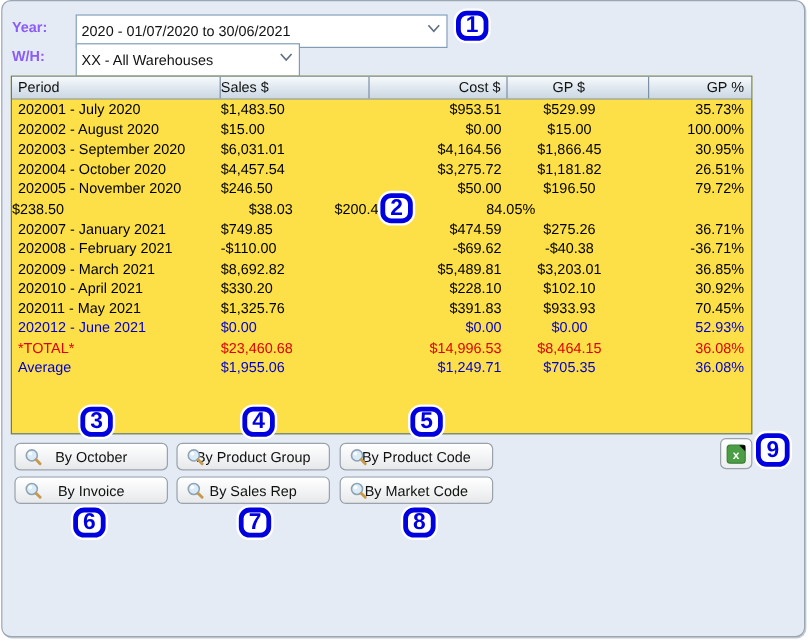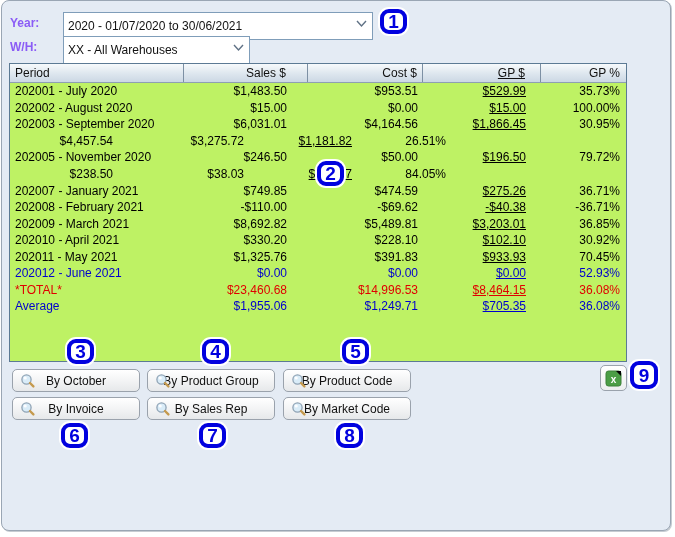--- a/index.html
+++ b/index.html
@@ -15,30 +15,30 @@
   .lbl-year { left:8px; top:15px; }
   .lbl-wh   { left:8px; top:39px; }
   .select { position:absolute; height:28px; background:#ffffff; border:1px solid #7f9db9;
     display:flex; align-items:center; font-size:12px; color:#111; padding:0 18px 0 4px; }
   .select-year { left:61px; top:11px; width:310px; }
   .select-wh   { left:61px; top:35px; width:187px; }
   .chev { position:absolute; right:5px; top:7px; width:11px; height:8px; }
 
   
   .grid { position:absolute; left:7px; top:62px; width:618px; height:299px;
-    background:#bef264; border:1px solid #5c7astray; border:1px solid #5c7a94; }
+    background:#fde047; border:1px solid #5c7astray; border:1px solid #5c7a94; }
   .ghead { display:flex; height:19px;
     background:linear-gradient(#f7fafc,#dde6ee 55%,#ccd8e4);
     border-bottom:1px solid #8ea0b2; font-size:12px; color:#111; }
   .ghead .hc { line-height:18px; border-right:1px solid #7d90a4; }
   .ghead .hc:last-child { border-right:none; }
   .col-period { width:174px; padding-left:5px; text-align:left; }
-  .col-num1 { width:124px; padding-right:21px; text-align:right; }
+  .col-num1 { width:124px; padding-right:5px; text-align:left; }
   .col-num2 { width:115px; padding-right:5px; text-align:right; }
-  .col-num3 { width:118px; padding-right:15px; text-align:right;text-decoration:underline; }
+  .col-num3 { width:118px; padding-right:15px; text-align:center; }
   .col-num4 { width:84px;  padding-right:5px; text-align:right; }
   .gbody { position:relative; }
   .tr { display:flex; height:16.55px; font-size:12px; color:#000; align-items:center; }
   .tr .td { line-height:16px; white-space:nowrap; overflow:hidden; }
   .tr.highlight-blue { color:#0000cd; }
   .tr.total-red { color:#e00000; }
 
   
   .callout { position:absolute; width:27px; height:25px; background:#ffffff;
     border:4px solid #0101df; border-radius:9px; box-shadow:0 0 0 2px #ffffff;
@@ -116,20 +116,21 @@
 
         <div class="tr">
           <div class="td col-period">202003 - September 2020</div>
           <div class="td col-num1">$6,031.01</div>
           <div class="td col-num2">$4,164.56</div>
           <div class="td col-num3">$1,866.45</div>
           <div class="td col-num4">30.95%</div>
         </div>
 
         <div class="tr">
+          <div class="td col-period">202004 - October 2020</div>
           <div class="td col-num1">$4,457.54</div>
           <div class="td col-num2">$3,275.72</div>
           <div class="td col-num3">$1,181.82</div>
           <div class="td col-num4">26.51%</div>
         </div>
 
         <div class="tr">
           <div class="td col-period">202005 - November 2020</div>
           <div class="td col-num1">$246.50</div>
           <div class="td col-num2">$50.00</div>

